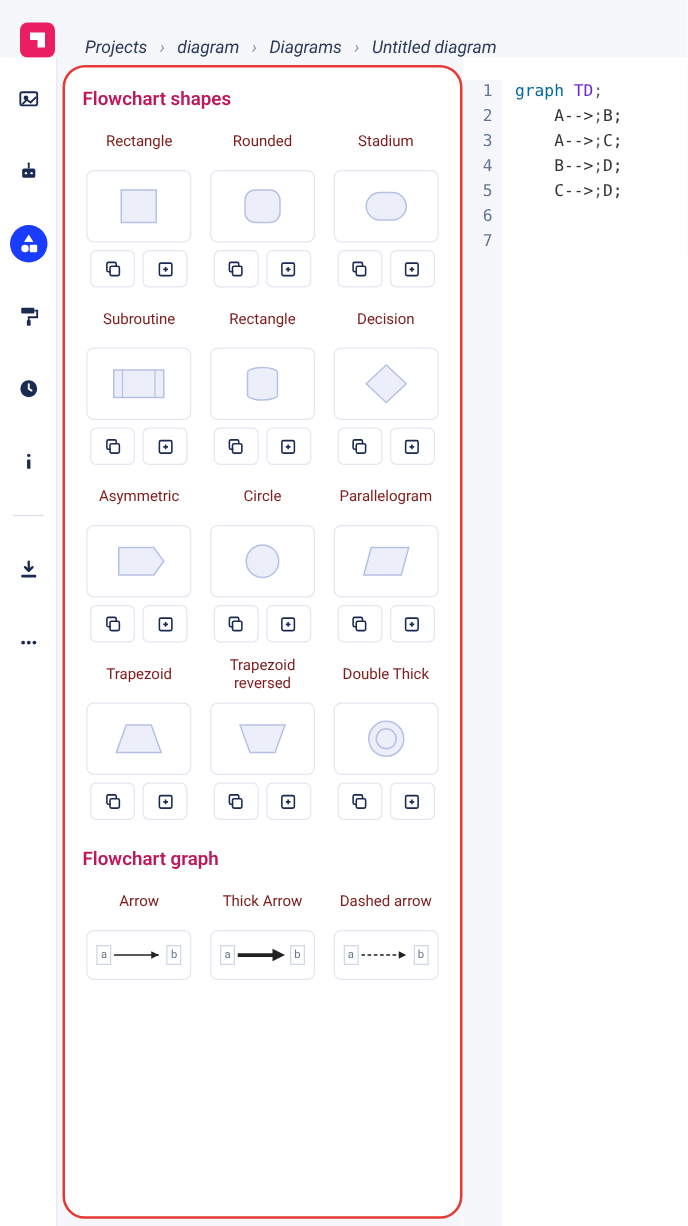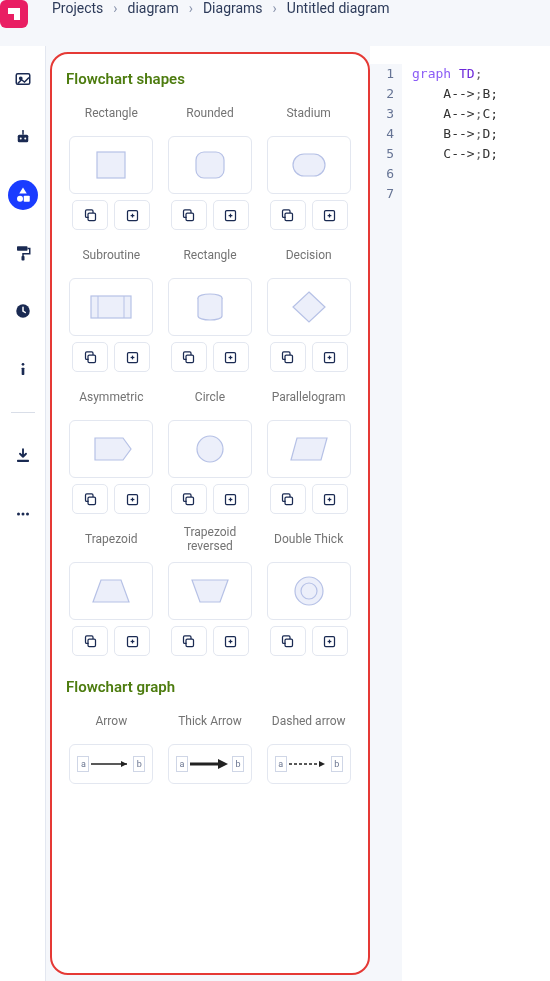--- a/index.html
+++ b/index.html
@@ -9,25 +9,26 @@
       width: 550px;
       height: 981px;
       overflow: hidden;
       display: flex;
       flex-direction: column;
     }
     .topbar {
       height: 46px;
       background: #f5f7fb;
       display: flex;
-      align-items: flex-start;
-      padding: 0 0;
+      align-items: flex-end;
+      padding: 0 16px;
       gap: 6px;
       font-size: 14px;
       color: #2d3b5a;
+      font-style: italic;
     }
     .logo {
       width: 28px; height: 28px;
       background: #e91e63;
       border-radius: 6px;
       display:flex;align-items:center;justify-content:center;
       margin-right: 18px;
     }
     .logo svg { width: 18px; height: 18px; }
     .crumb { color: #2d3b5a; cursor: pointer; }
@@ -72,35 +73,35 @@
       margin: 6px 0 6px 4px;
       padding: 16px 14px;
       overflow-y: auto;
       position: relative;
     }
     .shape-panel::-webkit-scrollbar{width:6px;}
     .shape-panel::-webkit-scrollbar-thumb{background:#b5bdd0;border-radius:3px;}
     .section-title {
       font-size: 15px;
       font-weight: 600;
-      color: #4d7c0f;
+      color: #be185d;
       margin-bottom: 10px;
     }
     .shapes-grid {
       display: grid;
       grid-template-columns: repeat(3, 1fr);
       gap: 10px 8px;
       margin-bottom: 22px;
     }
     .shape-card {
       display:flex;flex-direction:column;align-items:center;
     }
     .shape-label {
       font-size: 12px;
-      color: #737373;
+      color: #7f1d1d;
       text-align: center;
       min-height: 32px;
       display:flex;align-items:center;justify-content:center;
       line-height: 1.15;
       margin-bottom: 6px;
     }
     .shape-preview {
       width: 84px; height: 58px;
       border: 1px solid #e3e7f0;
       border-radius: 6px;
@@ -140,21 +141,21 @@
     .code-gutter {
       width: 32px;
       text-align: right;
       color: #667495;
       padding-right: 8px;
       background:#f5f7fb;
     }
     .code-gutter div { height: 20px; line-height: 20px; }
     .code-lines { padding-left: 10px; }
     .code-line { height: 20px; line-height: 20px; white-space: pre; color:#333; }
-    .tok-keyword { color: #8b5cf6; }
+    .tok-keyword { color: #0369a1; }
     .tok-dir { color: #6d28d9; }
     .tok-punct { color: #666; }
     .tok-arrow { color: #333; }
     svg.shape-svg { width: 56px; height: 38px; }
     .shape-svg .fill { fill:#eceffa; stroke:#b6c1e6; stroke-width:1.2; }
   </style>
 </head>
 <body>
 
 <div class="topbar">

